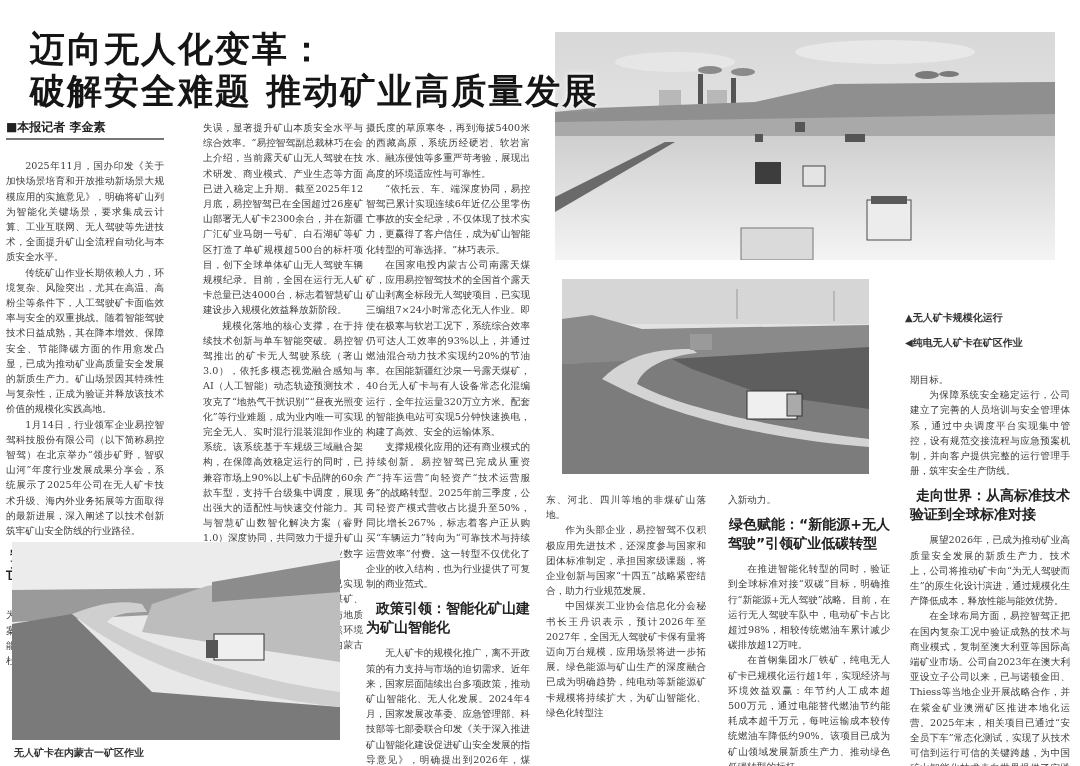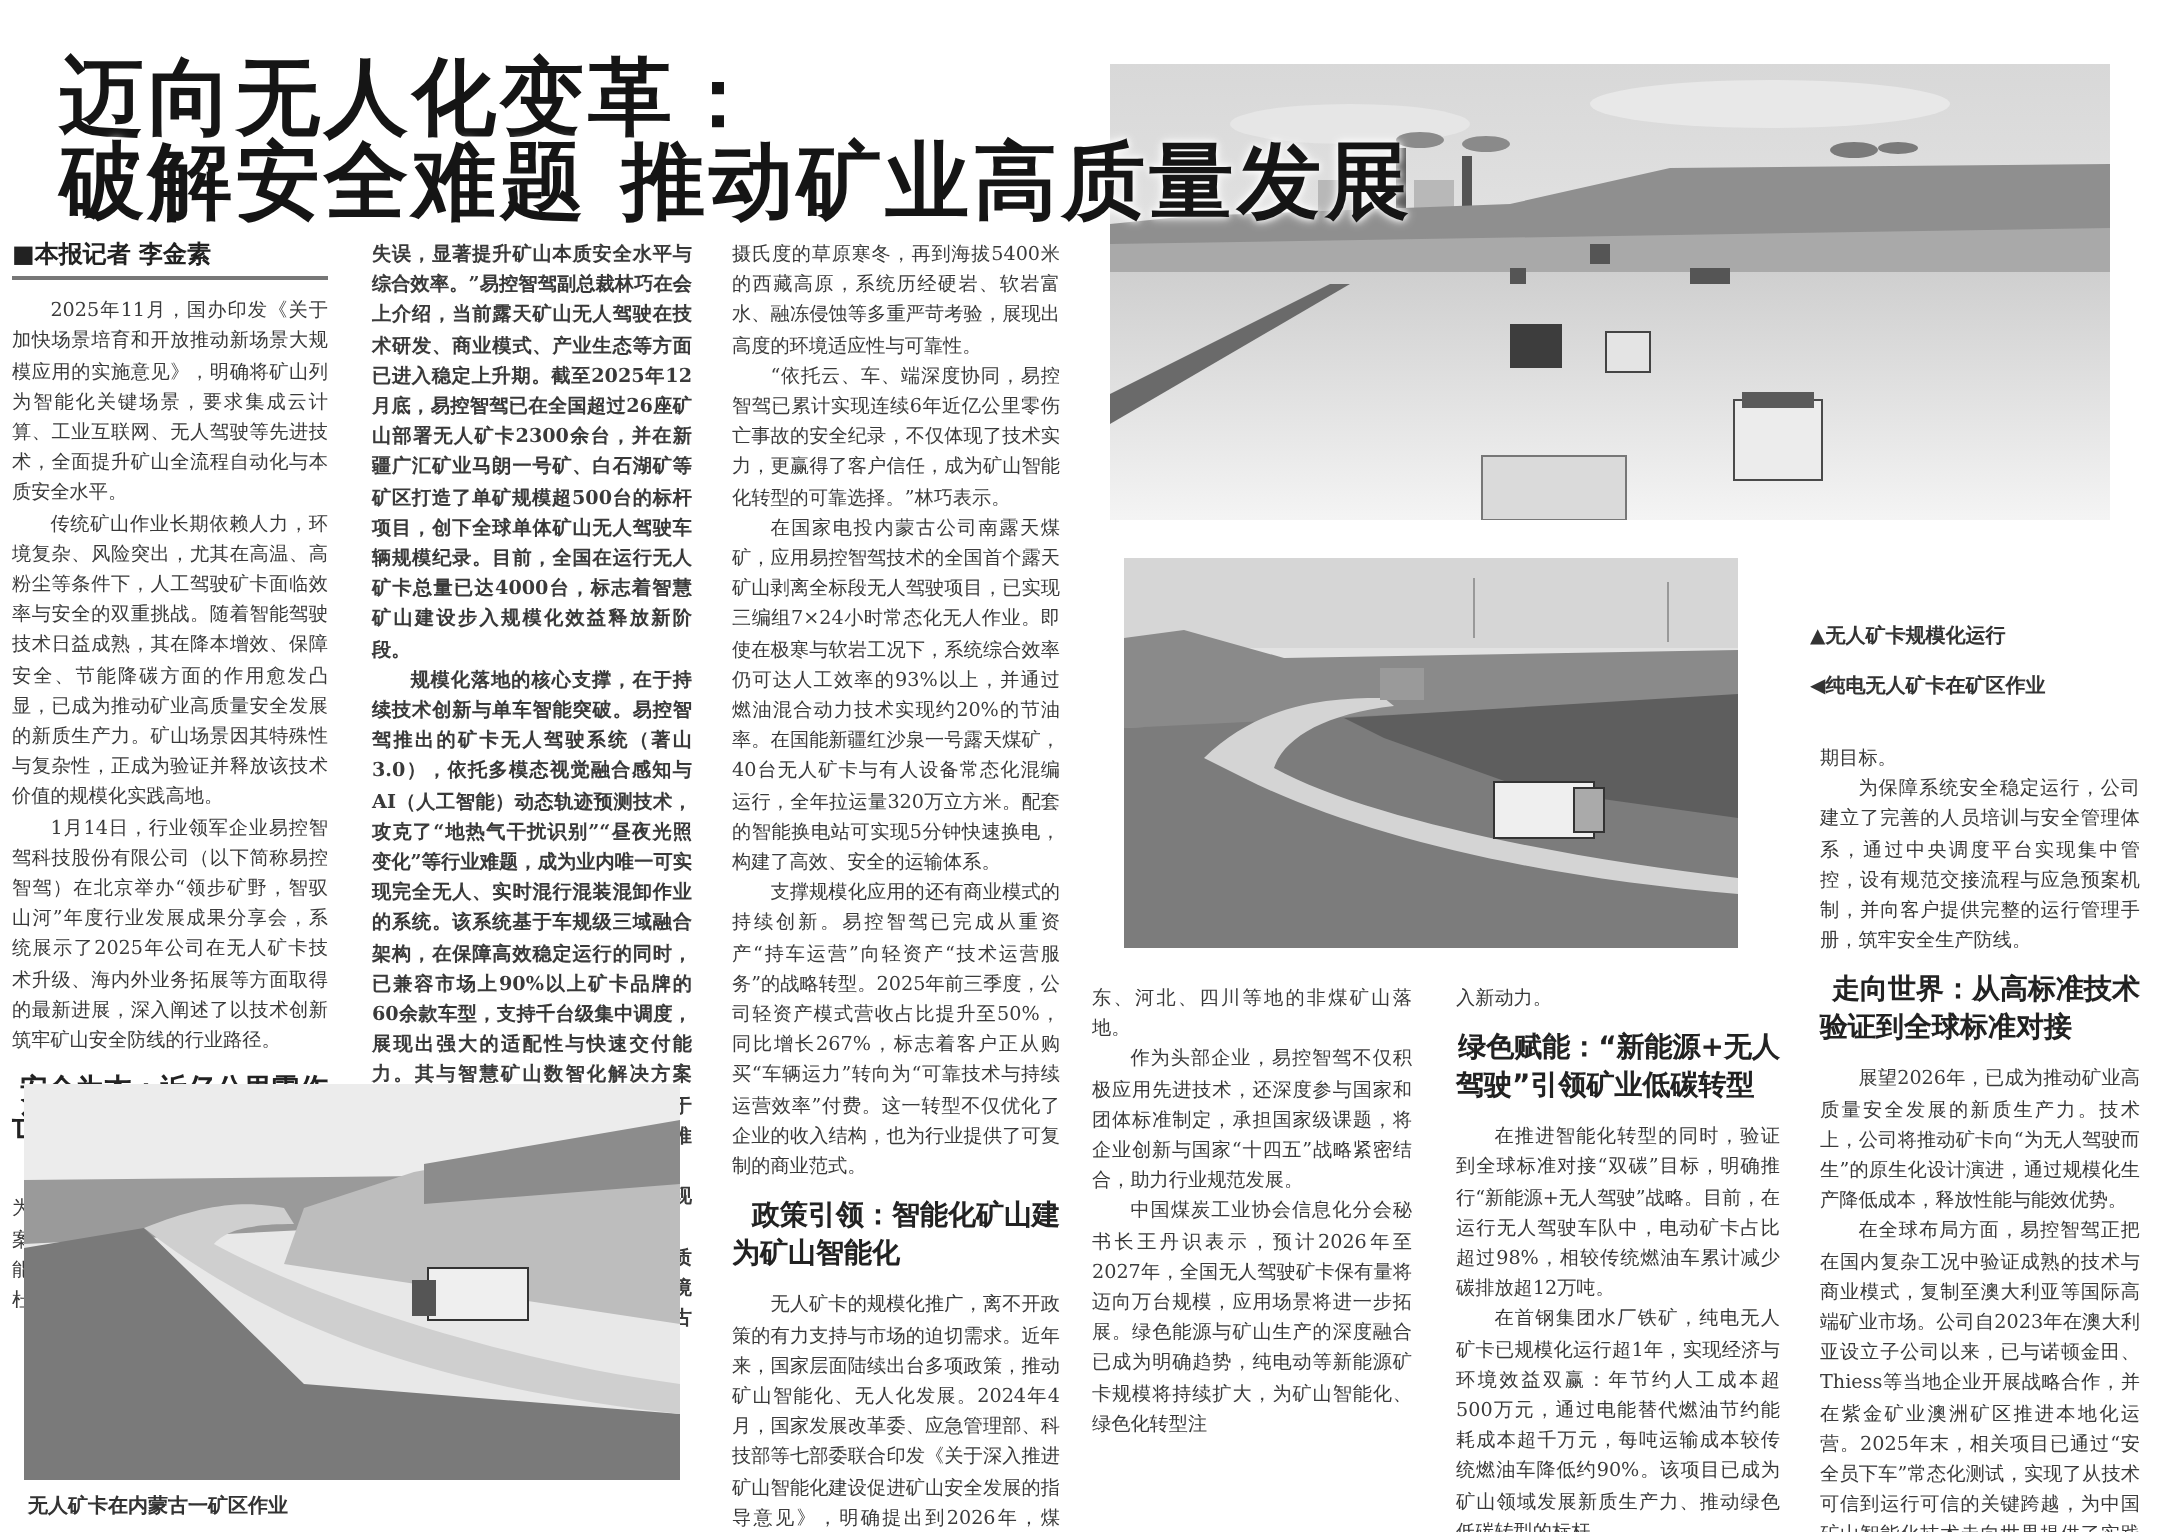--- a/index.html
+++ b/index.html
@@ -1,22 +1,22 @@
 <!DOCTYPE html>
 <html><head>
 <meta charset="utf-8">
 <style>
   html, body { margin:0; padding:0; background:#ffffff; }
   body { width:1080px; height:766px; position:relative; overflow:hidden; font-family:"DejaVu Serif", serif; color:#2b2b2b; }
   .abs { position:absolute; }
-  .headline { left:30px; top:28px; font-family:"DejaVu Serif", serif; font-weight:bold; font-size:42px; line-height:42px; color:#151515; letter-spacing:2px; z-index:3; text-shadow:0 0 3px #fff, 0 0 6px #fff; }
+  .headline { left:30px; top:28px; font-family:"DejaVu Serif", serif; font-weight:bold; font-size:35px; line-height:42px; color:#151515; letter-spacing:2px; z-index:3; text-shadow:0 0 3px #fff, 0 0 6px #fff; }
   .col { position:absolute; font-size:9.6px; line-height:15.2px; text-align:justify; color:#3a3a3a; }
   .col p { margin:0; text-indent:2em; }
   .col p.noind { text-indent:0; }
-  .byline { font-family:"DejaVu Sans", sans-serif; font-weight:bold; font-size:12px; color:#222; padding-bottom:3px; border-bottom:2px solid #777; margin-bottom:8px; }
+  .byline { font-family:"DejaVu Sans", sans-serif; font-weight:bold; font-size:12px; color:#222; padding-bottom:3px; border-bottom:2px solid #777; margin-bottom:18px; }
   .sub { font-family:"DejaVu Sans", sans-serif; font-weight:bold; font-size:14px; line-height:19px; color:#222; margin:8px 0 8px 0; text-align:left; }
   .sub .l1 { display:block; text-align:right; }
   .photo { position:absolute; overflow:hidden; }
   .caption { position:absolute; font-family:"DejaVu Sans", sans-serif; font-weight:bold; font-size:10px; color:#333; }
 </style>
 </head>
 <body>
 
 <div class="abs headline">
   <div>迈向无人化变革：</div>
@@ -69,21 +69,21 @@
   <p>2025年11月，国办印发《关于加快场景培育和开放推动新场景大规模应用的实施意见》，明确将矿山列为智能化关键场景，要求集成云计算、工业互联网、无人驾驶等先进技术，全面提升矿山全流程自动化与本质安全水平。</p>
   <p>传统矿山作业长期依赖人力，环境复杂、风险突出，尤其在高温、高粉尘等条件下，人工驾驶矿卡面临效率与安全的双重挑战。随着智能驾驶技术日益成熟，其在降本增效、保障安全、节能降碳方面的作用愈发凸显，已成为推动矿业高质量安全发展的新质生产力。矿山场景因其特殊性与复杂性，正成为验证并释放该技术价值的规模化实践高地。</p>
   <p>1月14日，行业领军企业易控智驾科技股份有限公司（以下简称易控智驾）在北京举办“领步矿野，智驭山河”年度行业发展成果分享会，系统展示了2025年公司在无人矿卡技术升级、海内外业务拓展等方面取得的最新进展，深入阐述了以技术创新筑牢矿山安全防线的行业路径。</p>
   <div class="sub">
     <span class="l1">安全为本：近亿公里零伤</span>
     <span>亡事故彰显技术实力</span>
   </div>
   <p>“无人驾驶技术的突破性应用，为矿山安全升级提供了根本解决方案。通过智能装备替代人工作业，既能缓解劳动力短缺困境，又能从源头杜绝人为</p>
 </div>
 
-<div class="col" style="left:186px; top:120px; width:160px;font-weight:bold;">
+<div class="col" style="left:203px; top:120px; width:160px;">
   <p class="noind">失误，显著提升矿山本质安全水平与综合效率。”易控智驾副总裁林巧在会上介绍，当前露天矿山无人驾驶在技术研发、商业模式、产业生态等方面已进入稳定上升期。截至2025年12月底，易控智驾已在全国超过26座矿山部署无人矿卡2300余台，并在新疆广汇矿业马朗一号矿、白石湖矿等矿区打造了单矿规模超500台的标杆项目，创下全球单体矿山无人驾驶车辆规模纪录。目前，全国在运行无人矿卡总量已达4000台，标志着智慧矿山建设步入规模化效益释放新阶段。</p>
   <p>规模化落地的核心支撑，在于持续技术创新与单车智能突破。易控智驾推出的矿卡无人驾驶系统（著山3.0），依托多模态视觉融合感知与AI（人工智能）动态轨迹预测技术，攻克了“地热气干扰识别”“昼夜光照变化”等行业难题，成为业内唯一可实现完全无人、实时混行混装混卸作业的系统。该系统基于车规级三域融合架构，在保障高效稳定运行的同时，已兼容市场上90%以上矿卡品牌的60余款车型，支持千台级集中调度，展现出强大的适配性与快速交付能力。其与智慧矿山数智化解决方案（睿野1.0）深度协同，共同致力于提升矿山本质安全与生产效率，助推矿业数字化转型。</p>
   <p>通过算法持续迭代，系统已实现场景泛化。目前该系统已覆盖煤矿、金属矿、非金属矿等多种矿种与地质条件，稳定运行于全国各类自然环境中。从新疆戈壁的酷热风沙到内蒙古零下30</p>
 </div>
 
 <div class="col" style="left:366px; top:120px; width:164px;">
   <p class="noind">摄氏度的草原寒冬，再到海拔5400米的西藏高原，系统历经硬岩、软岩富水、融冻侵蚀等多重严苛考验，展现出高度的环境适应性与可靠性。</p>
   <p>“依托云、车、端深度协同，易控智驾已累计实现连续6年近亿公里零伤亡事故的安全纪录，不仅体现了技术实力，更赢得了客户信任，成为矿山智能化转型的可靠选择。”林巧表示。</p>
   <p>在国家电投内蒙古公司南露天煤矿，应用易控智驾技术的全国首个露天矿山剥离全标段无人驾驶项目，已实现三编组7×24小时常态化无人作业。即使在极寒与软岩工况下，系统综合效率仍可达人工效率的93%以上，并通过燃油混合动力技术实现约20%的节油率。在国能新疆红沙泉一号露天煤矿，40台无人矿卡与有人设备常态化混编运行，全年拉运量320万立方米。配套的智能换电站可实现5分钟快速换电，构建了高效、安全的运输体系。</p>
   <p>支撑规模化应用的还有商业模式的持续创新。易控智驾已完成从重资产“持车运营”向轻资产“技术运营服务”的战略转型。2025年前三季度，公司轻资产模式营收占比提升至50%，同比增长267%，标志着客户正从购买“车辆运力”转向为“可靠技术与持续运营效率”付费。这一转型不仅优化了企业的收入结构，也为行业提供了可复制的商业范式。</p>

